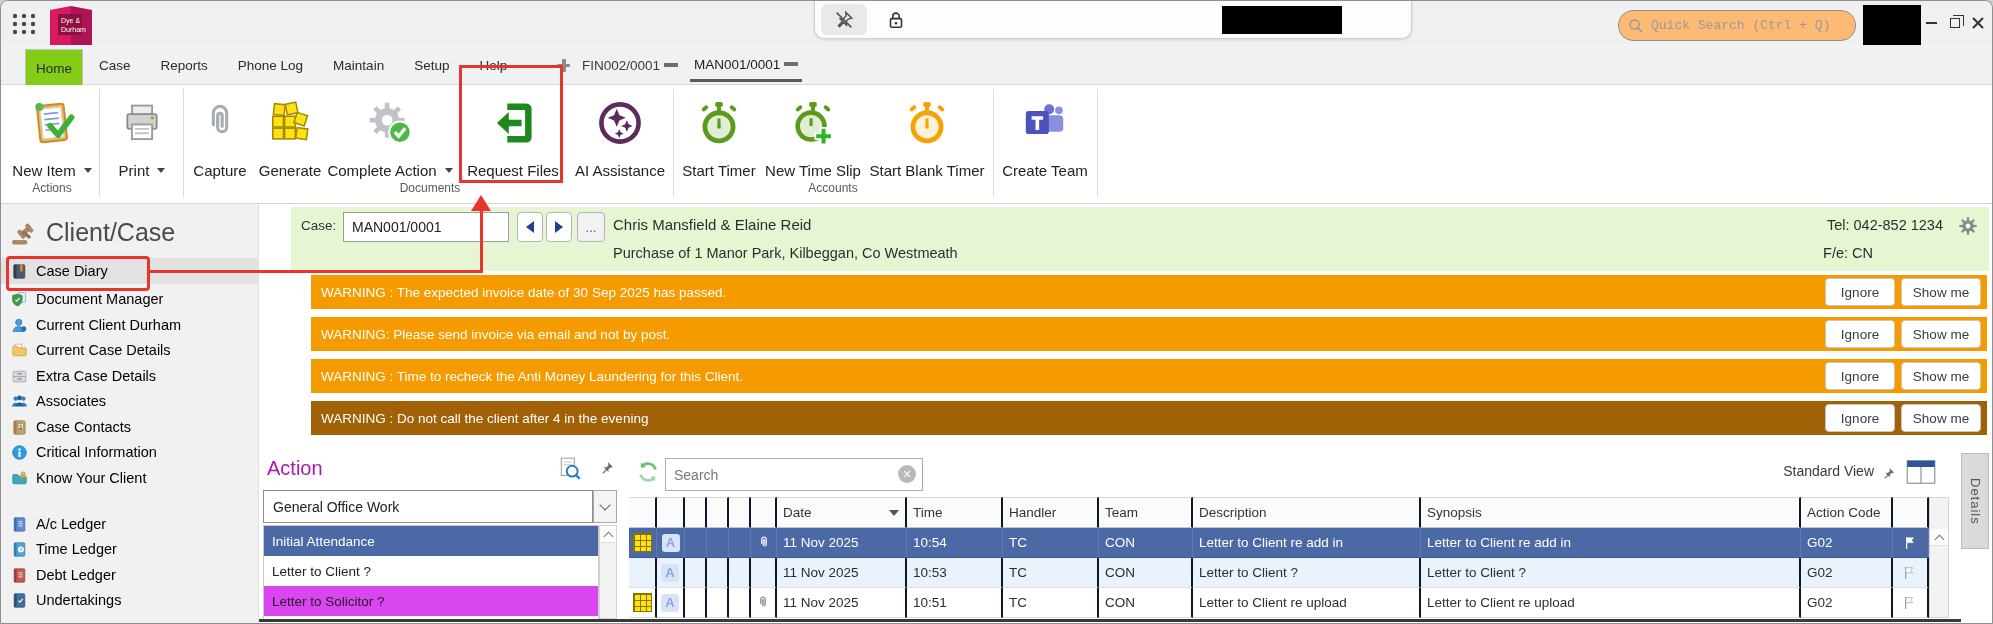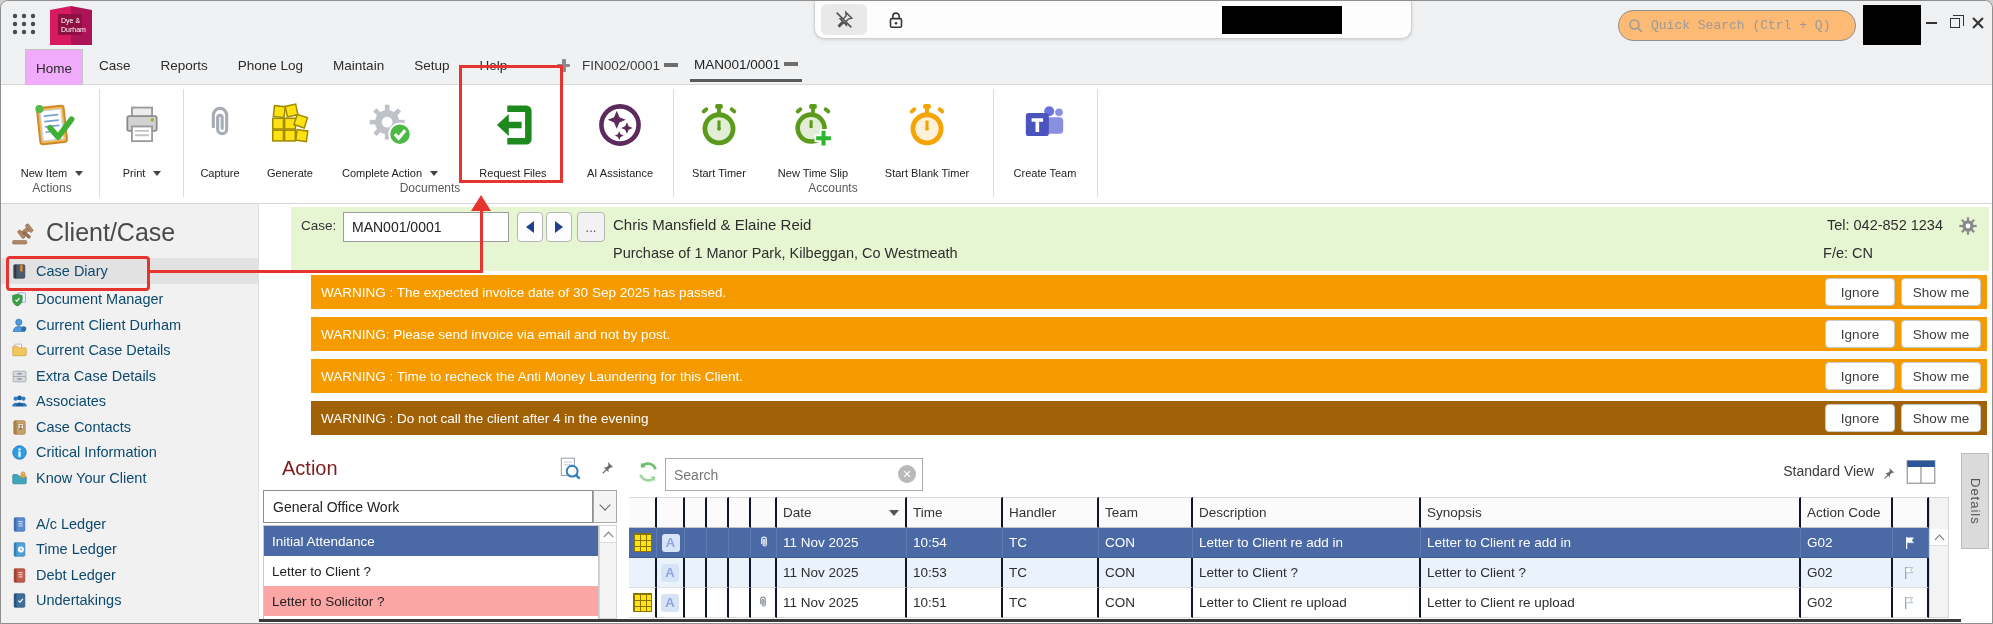--- a/index.html
+++ b/index.html
@@ -24,50 +24,50 @@
   .winctl { position:absolute; top:13px; width:17px; height:17px; display:flex; align-items:center; justify-content:center; color:#333; }
   .min-glyph { width:11px; height:0; border-bottom:2px solid #333; }
   .rest-glyph { width:10px; height:10px; border:1.5px solid #333; position:relative; background:#eef0f2; }
   .rest-glyph:before { content:""; position:absolute; left:2px; top:-4px; width:10px; height:10px; border:1.5px solid #333; border-left:none; border-bottom:none; }
   .x-glyph { position:relative; width:12px; height:12px; }
   .x-glyph:before,.x-glyph:after { content:""; position:absolute; left:5px; top:-1px; width:2px; height:14px; background:#333; }
   .x-glyph:before { transform:rotate(45deg); } .x-glyph:after { transform:rotate(-45deg); }
 
   
   .menu-tab { font-size:13.5px; color:#2b2b2b; white-space:nowrap; }
-  #home-tab { position:absolute; left:24px; top:4px; width:58px; height:37px; background:#f0abfc;
+  #home-tab { position:absolute; left:24px; top:4px; width:58px; height:37px; background:#84cc16;
               border:1px solid #c3c3c3; border-bottom:none; display:flex; align-items:center; justify-content:center; }
   #menu-items { position:absolute; left:98px; top:0; height:40px; display:flex; gap:30px; align-items:center; }
   #case-tabs { position:absolute; left:556px; top:0; height:40px; display:flex; gap:12px; align-items:center; }
   .plus-ic { position:relative; width:13px; height:13px; }
   .plus-ic:before { content:""; position:absolute; left:5px; top:0; width:3.5px; height:13px; background:#8a8a8a; border-radius:1px; }
   .plus-ic:after  { content:""; position:absolute; left:0; top:5px; width:13px; height:3.5px; background:#8a8a8a; border-radius:1px; }
   .tabdash { width:14px; height:4px; background:#6e6e6e; margin-left:4px; }
   .casetab { display:flex; align-items:center; font-size:13.5px; color:#3c3c3c; }
   .casetab.active { border-bottom:3px solid #5a5a5a; padding:8px 4px 7px 4px; color:#1f1f1f; }
   #webapps { position:absolute; right:62px; top:58px; display:flex; align-items:center; gap:6px;
              color:#2353C5; font-size:13.5px; cursor:pointer; }
   .ext-ic { width:12px; height:12px; border:1.5px solid #2353C5; position:relative; }
   .ext-ic:before { content:""; position:absolute; right:1px; top:1px; width:5px; height:5px; border-top:1.5px solid #2353C5; border-right:1.5px solid #2353C5; }
 
   
   #ribbon { position:absolute; left:0; top:84px; width:100%; height:119px; background:#fff; border-bottom:1px solid #d5d5d5; }
   .rb { position:absolute; top:2px; height:94px; display:flex; flex-direction:column; align-items:center; justify-content:flex-end; gap:4px; cursor:pointer; }
   .ric { flex:1; display:flex; align-items:center; justify-content:center; }
-  .rlb { font-size:11px; color:#222; white-space:nowrap; display:flex; align-items:center; gap:8px; padding-bottom:2px; }
+  .rlb { font-size:15px; color:#222; white-space:nowrap; display:flex; align-items:center; gap:8px; padding-bottom:2px; }
   .dd { width:0; height:0; border-left:4px solid transparent; border-right:4px solid transparent; border-top:5px solid #444; }
   .rsep { position:absolute; top:4px; height:108px; width:1px; background:#dcdcdc; }
   .rgl { position:absolute; top:96px; text-align:center; font-size:12px; color:#5a5a5a; }
 
   
   #sidebar { position:absolute; left:0; top:203px; width:258px; height:421px; background:#f1f1f2; border-right:1px solid #e0e0e0; }
   #sb-hdr { position:absolute; left:10px; top:14px; display:flex; align-items:center; gap:9px;
             font-size:25px; font-weight:300; color:#4a4a4a; }
   .si { position:absolute; left:0; width:100%; height:26px; display:flex; align-items:center; gap:8px; padding-left:10px;
-        font-size:14.5px; color:#0c4a6e; cursor:pointer; white-space:nowrap; }
+        font-size:14.5px; color:#000000; cursor:pointer; white-space:nowrap; }
   .si.sel { background:#e2e2e2; }
   .si svg { flex:0 0 auto; }
 
   
   #case-header { position:absolute; left:290px; top:206px; width:1698px; height:64px; background:#E7F6D2; }
   #case-lab { position:absolute; left:10px; top:11px; font-size:13.5px; color:#333; }
   #case-input { position:absolute; left:52px; top:5px; width:166px; height:30px; border:1px solid #9c9c9c; background:#fff;
                 font-size:14px; color:#222; padding:0 8px; font-family:inherit; }
   .navbtn { position:absolute; top:5px; width:26px; height:30px; background:#fdfdfd; border:1px solid #b5b5b5; border-radius:4px;
             display:flex; align-items:center; justify-content:center; cursor:pointer; }
@@ -85,33 +85,33 @@
   .wbar { position:absolute; left:310px; width:1676px; height:34px; color:#fff; font-size:13.5px; display:flex; align-items:center; }
   .wbar.orange { background:#F59B00; }
   .wbar.red { background:#a16207; }
   .wtext { padding-left:10px; flex:1; }
   .wbtn { position:absolute; top:3px; height:28px; background:#fff; border:1px solid #c9c9c9; border-radius:4px;
           font-size:13.5px; color:#3c3c3c; font-family:inherit; cursor:pointer; }
   .wbtn.ignore { right:92px; width:70px; }
   .wbtn.show { right:6px; width:80px; }
 
   
-  #action-title { position:absolute; left:266px; top:456px; font-size:20px; font-weight:300; color:#7f1d1d;margin-left:15px; }
+  #action-title { position:absolute; left:266px; top:456px; font-size:20px; font-weight:300; color:#a21caf; }
   #act-search-ic { position:absolute; left:556px; top:454px; cursor:pointer; }
   #act-pin { position:absolute; left:598px; top:458px; cursor:pointer; }
   #act-dd { position:absolute; left:262px; top:489px; width:330px; height:33px; background:#fff; border:1px solid #8f8f8f;
             font-size:14px; color:#222; display:flex; align-items:center; padding-left:9px; cursor:pointer; }
   #act-dd-btn { position:absolute; left:592px; top:489px; width:24px; height:33px; background:#f4f4f4; border:1px solid #a8a8a8;
                 display:flex; align-items:center; justify-content:center; cursor:pointer; }
   .chev-d { width:8px; height:8px; border-right:1.6px solid #666; border-bottom:1.6px solid #666; transform:rotate(45deg); margin-top:-4px; }
   .chev-u { width:7px; height:7px; border-right:1.6px solid #777; border-bottom:1.6px solid #777; transform:rotate(-135deg); margin-top:4px; }
   #act-list { position:absolute; left:262px; top:524px; width:336px; height:96px; background:#fff; border:1px solid #c9c9c9; border-bottom:none; }
   .al-row { height:30px; display:flex; align-items:center; padding-left:8px; font-size:13.5px; color:#222; cursor:pointer; }
   .al-row.sel { background:#4A69A5; color:#fff; }
-  .al-row.alt { background:#fca5a5;text-align:center; }
+  .al-row.alt { background:#d946ef;text-align:center; }
   .vscroll { position:absolute; background:#f3f3f3; border:1px solid #d5d5d5; }
   .sa-box { height:17px; background:#fdfdfd; border-bottom:1px solid #ddd; display:flex; align-items:center; justify-content:center; }
 
   
   #diary-toolbar-refresh { position:absolute; left:634px; top:458px; cursor:pointer; }
   #diary-search { position:absolute; left:664px; top:457px; width:258px; height:33px; }
   #diary-search input { width:100%; height:100%; border:1px solid #ababab; padding:0 30px 0 8px; font-size:14px; color:#333; font-family:inherit; }
   #diary-search input::placeholder { color:#777; }
   #diary-clear { position:absolute; right:7px; top:7px; width:18px; height:18px; border-radius:50%; background:#b9b9b9;
                  display:flex; align-items:center; justify-content:center; color:#fff; font-size:11px; cursor:pointer; }

